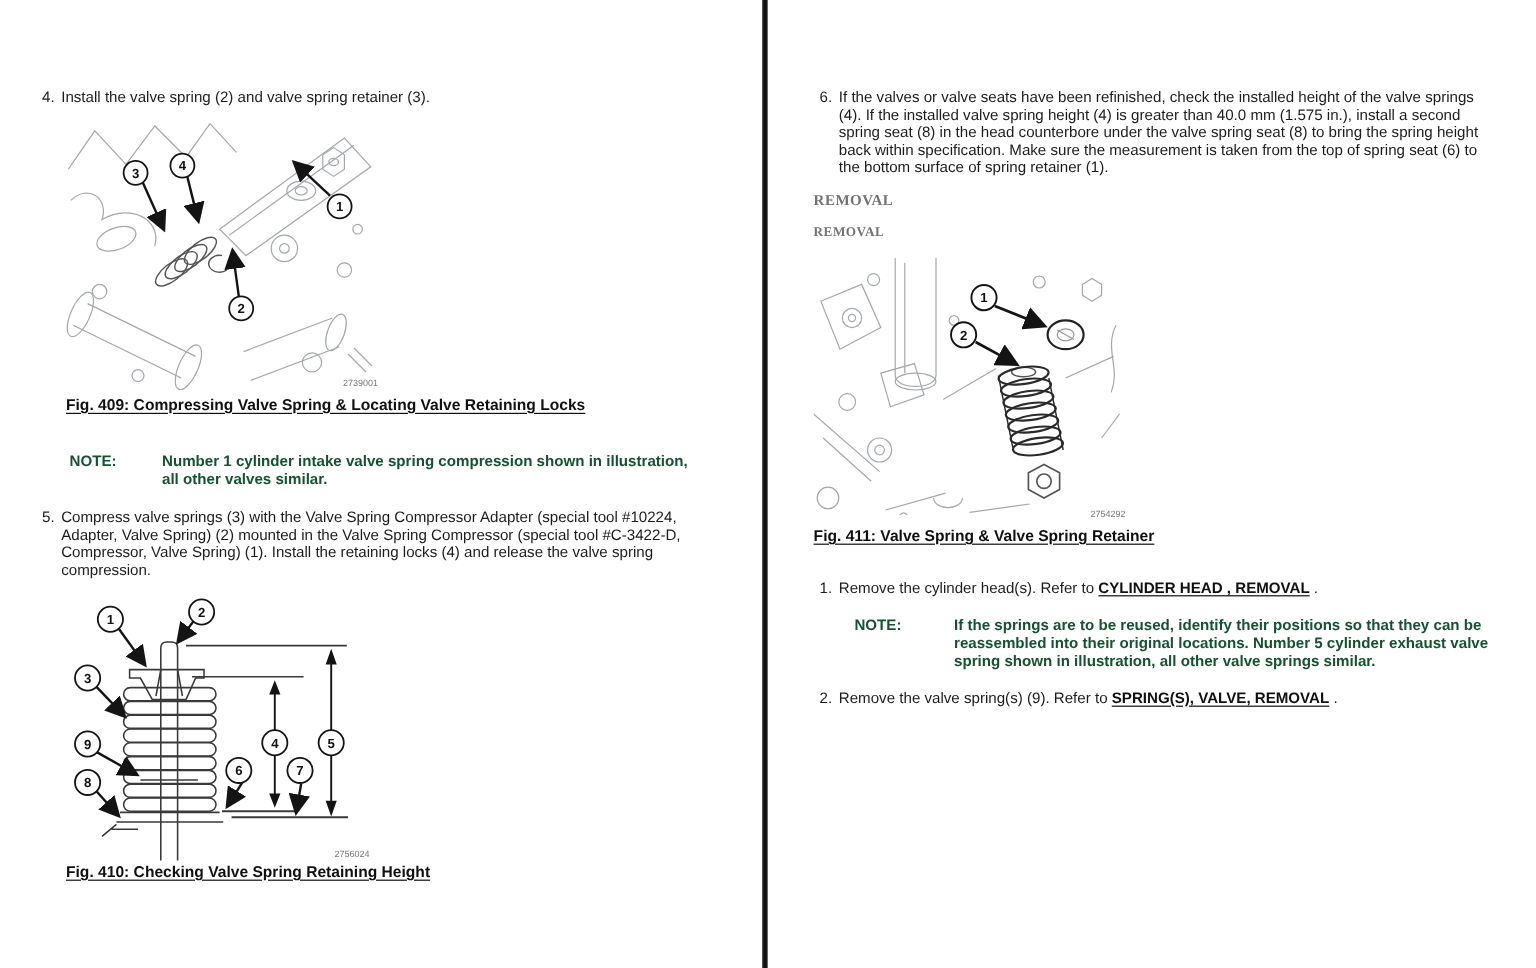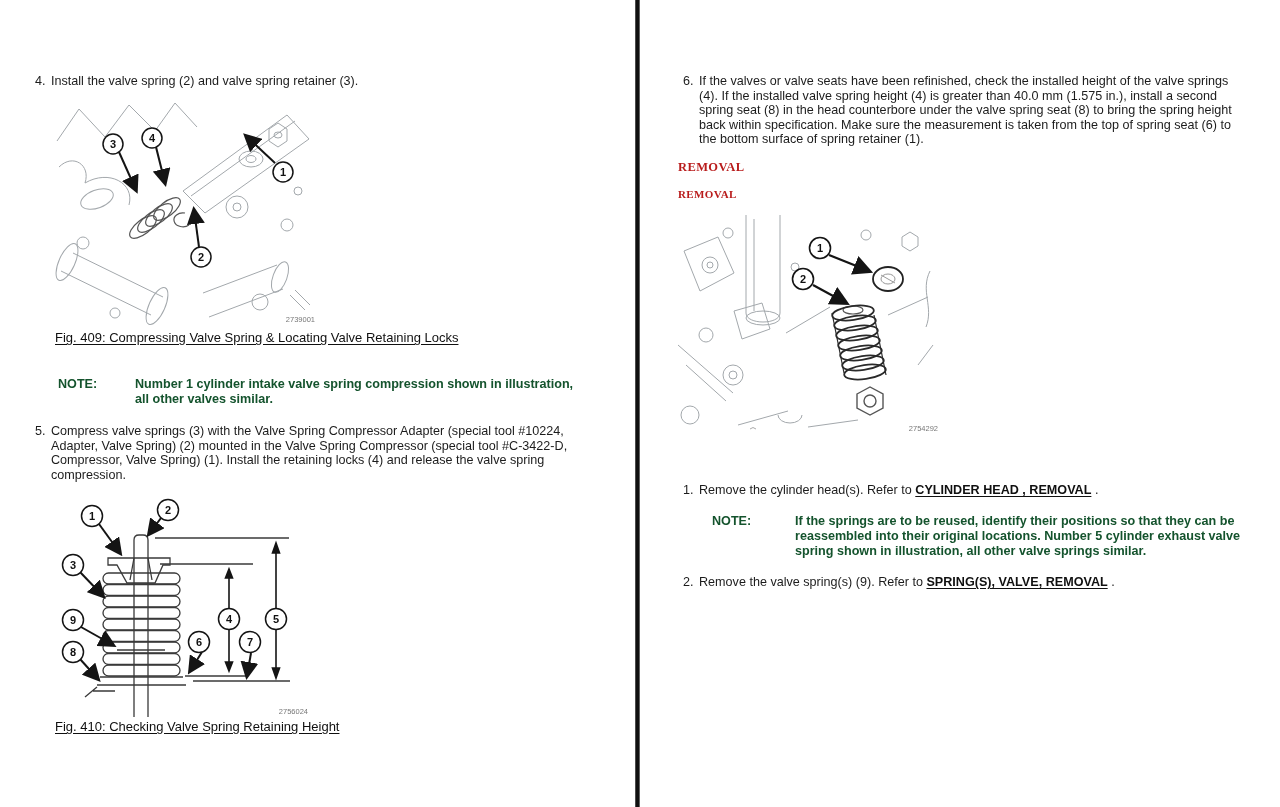--- a/index.html
+++ b/index.html
@@ -10,24 +10,24 @@
   #page-right{left:640px;width:640px;}
   #divider{position:absolute;left:635px;top:0;width:5px;height:807px;
            background:linear-gradient(90deg,#6a6a6a 0%,#101010 30%,#101010 72%,#8d8d8d 100%);}
   .step{position:absolute;display:flex;font-size:12.6px;line-height:14.6px;}
   .step-num{flex:none;width:16px;}
   .step-text{white-space:pre-line;}
   .note{position:absolute;display:flex;font-weight:bold;font-size:12.6px;line-height:14.8px;color:#14532d;}
   .note-label{flex:none;}
   .note-text{white-space:pre-line;}
   .fig{position:absolute;}
-  .fig-caption{position:absolute;font-size:13px;font-weight:normal;color:#101010;
+  .fig-caption{position:absolute;font-size:13px;font-weight:bold;color:#101010;
                text-decoration:underline;text-underline-offset:2px;}
   .removal{position:absolute;font-family:"Liberation Serif", serif;font-weight:bold;
-           color:#b91c1c;letter-spacing:.4px;}
+           color:#737373;letter-spacing:.4px;}
   .ref-link{font-weight:bold;text-decoration:underline;text-underline-offset:2px;color:#101010;margin-top:33px;}
   svg text.co{font-family:"Liberation Sans",sans-serif;font-weight:bold;font-size:11px;fill:#111;}
   svg text.imgnum{font-family:"Liberation Sans",sans-serif;font-size:7.5px;fill:#777;}
 </style>
 </head>
 <body>
 
 <div id="canvas">
 
   <div class="page" id="page-left">
@@ -258,20 +258,21 @@
           <circle cx="142" cy="33" r="10.5" fill="#fff" stroke="#141414" stroke-width="1.6"></circle>
           <text class="co" x="142" y="37" text-anchor="middle">1</text>
           <circle cx="125" cy="64" r="10.5" fill="#fff" stroke="#141414" stroke-width="1.6"></circle>
           <text class="co" x="125" y="68" text-anchor="middle">2</text>
         </g>
         <path d="M72,214 q3,-3 6,0" stroke="#aaa" fill="none"></path>
         <text class="imgnum" x="260" y="216" text-anchor="end">2754292</text>
       </svg>
     </div>
 
+    <div class="fig-caption" style="left:38px;top:439px;">Fig. 411: Valve Spring &amp; Valve Spring Retainer</div>
 
     <div class="step" style="left:43px;top:483px;width:585px;">
       <span class="step-num">1.</span>
       <span class="step-text"><span>Remove the cylinder head(s). Refer to </span><span class="ref-link">CYLINDER HEAD , REMOVAL</span><span> .</span></span>
     </div>
 
     <div class="note" style="left:72px;top:514px;">
       <span class="note-label" style="width:83px;">NOTE:</span>
       <span class="note-text" style="width:470px;">If the springs are to be reused, identify their positions so that they can be
 reassembled into their original locations. Number 5 cylinder exhaust valve

